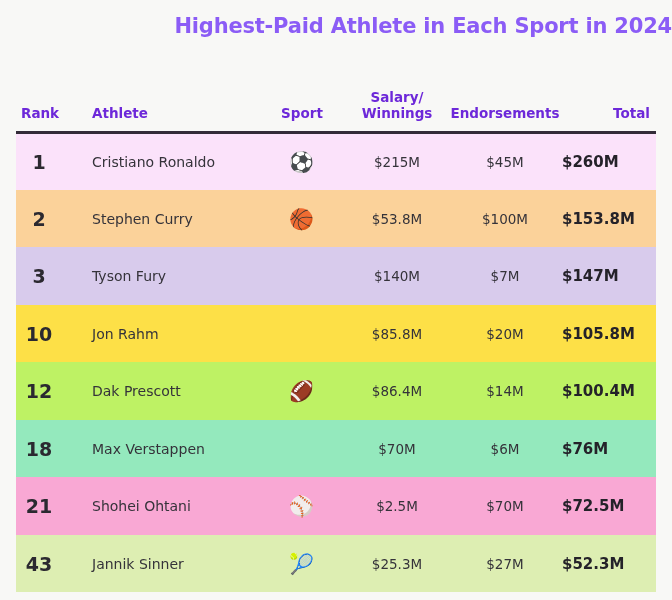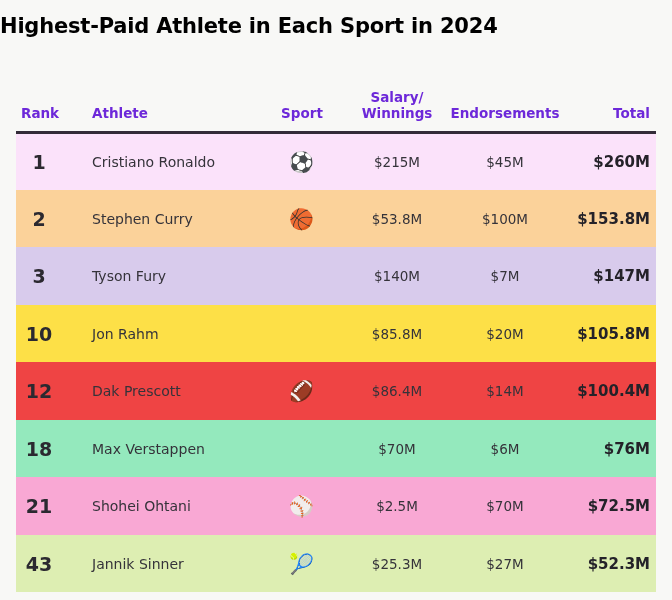--- a/index.html
+++ b/index.html
@@ -22,24 +22,24 @@
     background: #f8f8f6;
     box-sizing: border-box;
   }
 
   
   #title {
     position: absolute;
     left: 0;
     top: 14px;
     width: 672px;
-    text-align: left;
+    text-align: right;
     font-size: 21px;
     font-weight: bold;
-    color: #000000;
+    color: #8b5cf6;
     letter-spacing: -0.2px;
     font-family: "DejaVu Sans", "Liberation Sans", sans-serif;
   }
 
   
   #table {
     position: absolute;
     left: 16px;
     top: 90px;
     width: 640px;
@@ -98,21 +98,21 @@
     text-align: center;
     font-size: 20px;
     line-height: 1;
   }
   td.salary, td.endorse {
     text-align: center;
     font-size: 13.5px;
     color: #35333a;
   }
   td.total {
-    text-align: right;
+    text-align: left;
     padding-right: 6px;
     font-size: 15px;
     font-weight: bold;
     color: #242229;
   }
 
   .sport-glyph {
     display: inline-block;
     font-family: "DejaVu Sans", sans-serif;
   }
@@ -169,21 +169,21 @@
           <td class="total">$147M</td>
         </tr>
         <tr style="background: #fde047;">
           <td class="rank">10</td>
           <td class="athlete">Jon Rahm</td>
           <td class="sport"></td>
           <td class="salary">$85.8M</td>
           <td class="endorse">$20M</td>
           <td class="total">$105.8M</td>
         </tr>
-        <tr style="background: #ef4444; margin-left: 19px;">
+        <tr style="background: #bef264; margin-left: 19px;">
           <td class="rank">12</td>
           <td class="athlete">Dak Prescott</td>
           <td class="sport"><span class="sport-glyph">🏈</span></td>
           <td class="salary">$86.4M</td>
           <td class="endorse">$14M</td>
           <td class="total">$100.4M</td>
         </tr>
         <tr style="background: rgb(148, 233, 189);">
           <td class="rank">18</td>
           <td class="athlete">Max Verstappen</td>

